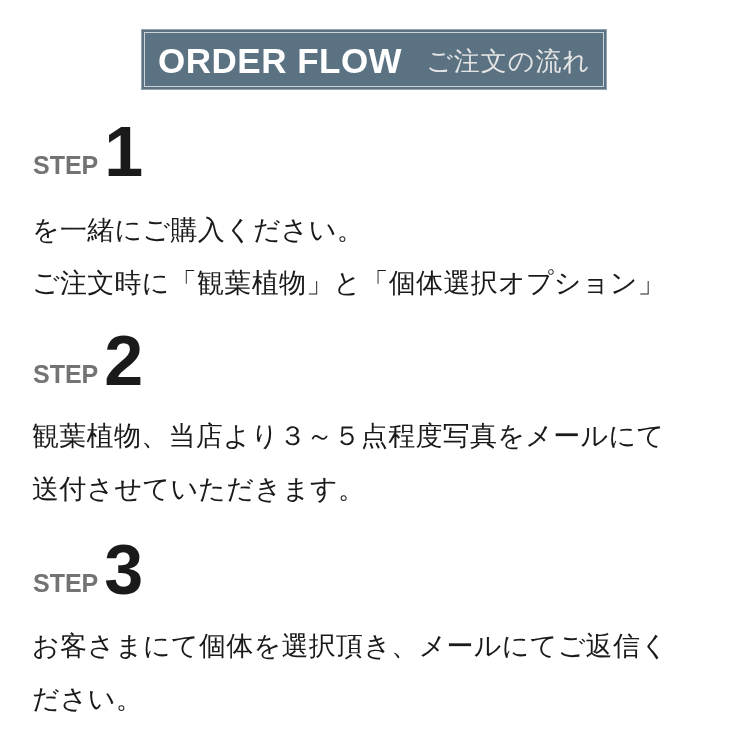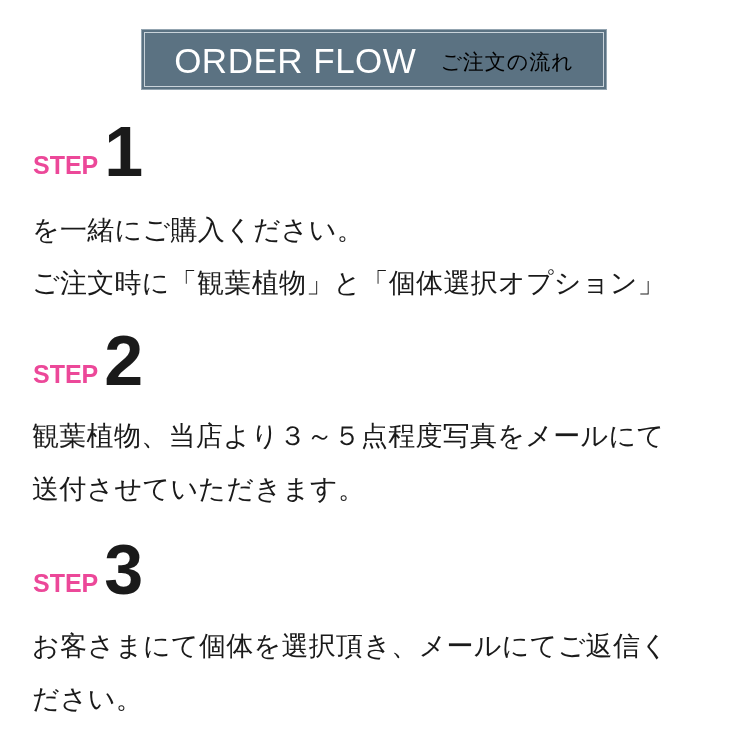--- a/index.html
+++ b/index.html
@@ -31,47 +31,47 @@
       justify-content: center;
     }
     .banner-inner {
       position: absolute;
       inset: 2px;
       border: 1px solid #c9d3da;
       pointer-events: none;
     }
     .banner-title {
       font-family: "Liberation Sans", sans-serif;
-      font-weight: normal;
+      font-weight: bold;
       font-size: 35px;
       color: #ffffff;
       letter-spacing: 0.5px;
       margin-right: 24px;
       position: relative;
       top: 1px;
     }
     .banner-sub {
       font-family: "DejaVu Sans", sans-serif;
-      font-size: 21px;
-      color: #000000;
+      font-size: 26px;
+      color: #e5e5e5;
       position: relative;
       top: 2px;
       letter-spacing: 1px;
     }
     .step {
       position: absolute;
       left: 33px;
       display: flex;
       align-items: flex-end;
     }
     .step-label {
       font-family: "Liberation Sans", sans-serif;
       font-weight: bold;
       font-size: 25px;
-      color: #ec4899;
+      color: #737373;
       line-height: 1;
       margin-right: 6px;
       padding-bottom: 2px;
     }
     .step-num {
       font-family: "Liberation Sans", sans-serif;
       font-weight: bold;
       font-size: 70px;
       line-height: 0.8;
       color: #1a1a1a;

